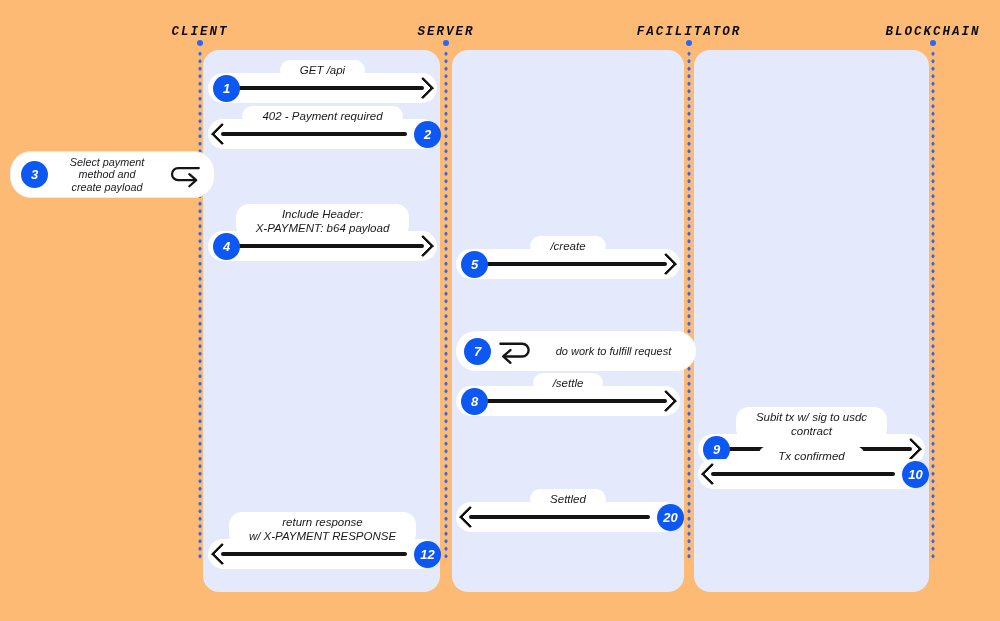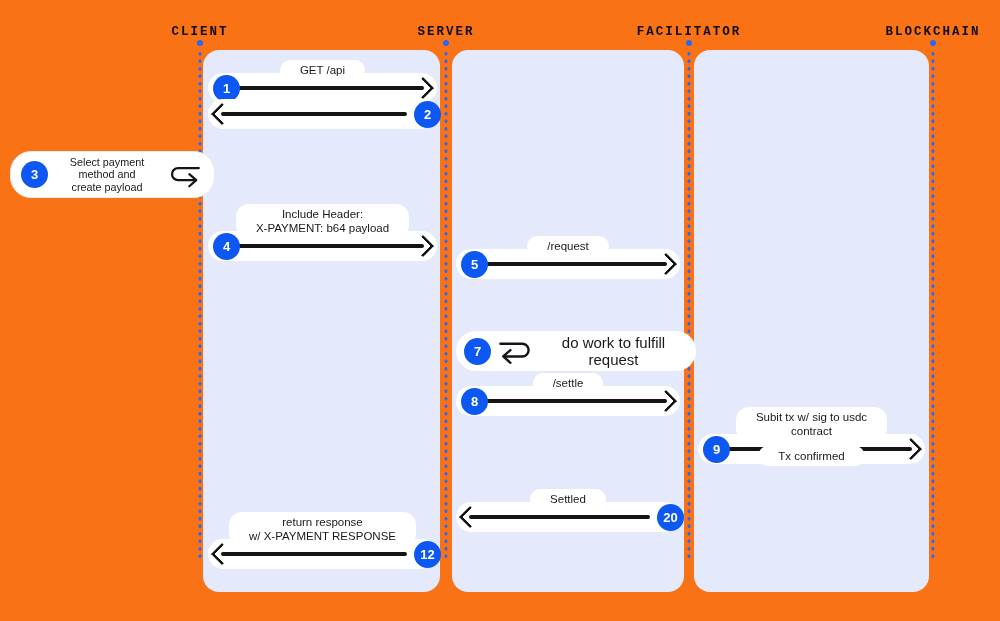--- a/index.html
+++ b/index.html
@@ -1,18 +1,18 @@
 <!DOCTYPE html>
 <html><head>
 <meta charset="utf-8">
 <style>
   html,body{margin:0;padding:0;background:#ffffff;}
   .stage{
-    position:relative;width:1000px;height:621px;background:#f97316;overflow:hidden;
-    font-family:"Liberation Sans", sans-serif;color:#1c1c1e;
+    position:relative;width:1000px;height:621px;background:#fdba74;overflow:hidden;
+    font-family:"Liberation Sans", sans-serif;color:#1c1c1e;font-style:italic;
   }
   
   .actor{
     position:absolute;top:25px;width:160px;text-align:center;
     font-family:"Liberation Mono","DejaVu Sans Mono",monospace;
     font-size:12.5px;font-weight:600;letter-spacing:2px;color:#0c0c0e;
   }
   
   .lifedot{position:absolute;width:6px;height:6px;border-radius:50%;background:#2b67f5;}
   .lifeline{
@@ -44,21 +44,21 @@
     display:flex;align-items:center;justify-content:center;
   }
   .badge.start{left:5px;}
   .badge.end{right:-4px;}
   
   .selfbox{
     position:absolute;background:#ffffff;border-radius:21px;z-index:2;
     display:flex;align-items:center;
   }
   .selfbox .badge{position:static;margin:0;flex:0 0 27px;}
-  .self-text{font-size:15px;line-height:1.15;text-align:center;white-space:pre-line;color:#19191c;}
+  .self-text{font-size:11px;line-height:1.15;text-align:center;white-space:pre-line;color:#19191c;}
   .loop-svg{display:block;}
   .note{border:1px solid #e9e9f0;}
 </style>
 </head>
 <body>
 
 <div class="stage">
 
   <div class="actor" style="left:120px;">CLIENT</div>
   <div class="actor" style="left:366px;">SERVER</div>
@@ -82,20 +82,21 @@
   <div class="msg" style="left:208px;top:60px;width:229px;">
     <div class="msg-label">GET /api</div>
     <div class="msg-arrow">
       <div class="badge start">1</div>
       <div class="aline r"></div>
       <div class="chev r"></div>
     </div>
   </div>
 
   <div class="msg" style="left:208px;top:106px;width:229px;">
+    <div class="msg-label">402 - Payment required</div>
     <div class="msg-arrow">
       <div class="badge end">2</div>
       <div class="aline l"></div>
       <div class="chev l"></div>
     </div>
   </div>
 
   <div class="selfbox note" style="left:10px;top:151px;width:183px;height:45px;padding:0 10px;gap:6px;">
     <div class="badge">3</div>
     <div class="self-text" style="flex:1;font-size:10.8px;">Select payment
@@ -111,21 +112,21 @@
     <div class="msg-label">Include Header:
 X-PAYMENT: b64 payload</div>
     <div class="msg-arrow">
       <div class="badge start">4</div>
       <div class="aline r"></div>
       <div class="chev r"></div>
     </div>
   </div>
 
   <div class="msg" style="left:456px;top:236px;width:224px;">
-    <div class="msg-label">/request</div>
+    <div class="msg-label">/create</div>
     <div class="msg-arrow">
       <div class="badge start">5</div>
       <div class="aline r"></div>
       <div class="chev r"></div>
     </div>
   </div>
 
 
   <div class="selfbox" style="left:456px;top:331px;width:224px;height:40px;padding:0 8px;gap:4px;">
     <div class="badge">7</div>
@@ -150,20 +151,25 @@
 contract</div>
     <div class="msg-arrow">
       <div class="badge start">9</div>
       <div class="aline r"></div>
       <div class="chev r"></div>
     </div>
   </div>
 
   <div class="msg" style="left:698px;top:446px;width:227px;">
     <div class="msg-label">Tx confirmed</div>
+    <div class="msg-arrow">
+      <div class="badge end">10</div>
+      <div class="aline l"></div>
+      <div class="chev l"></div>
+    </div>
   </div>
 
   <div class="msg" style="left:456px;top:489px;width:224px;">
     <div class="msg-label">Settled</div>
     <div class="msg-arrow">
       <div class="badge end">20</div>
       <div class="aline l"></div>
       <div class="chev l"></div>
     </div>
   </div>

